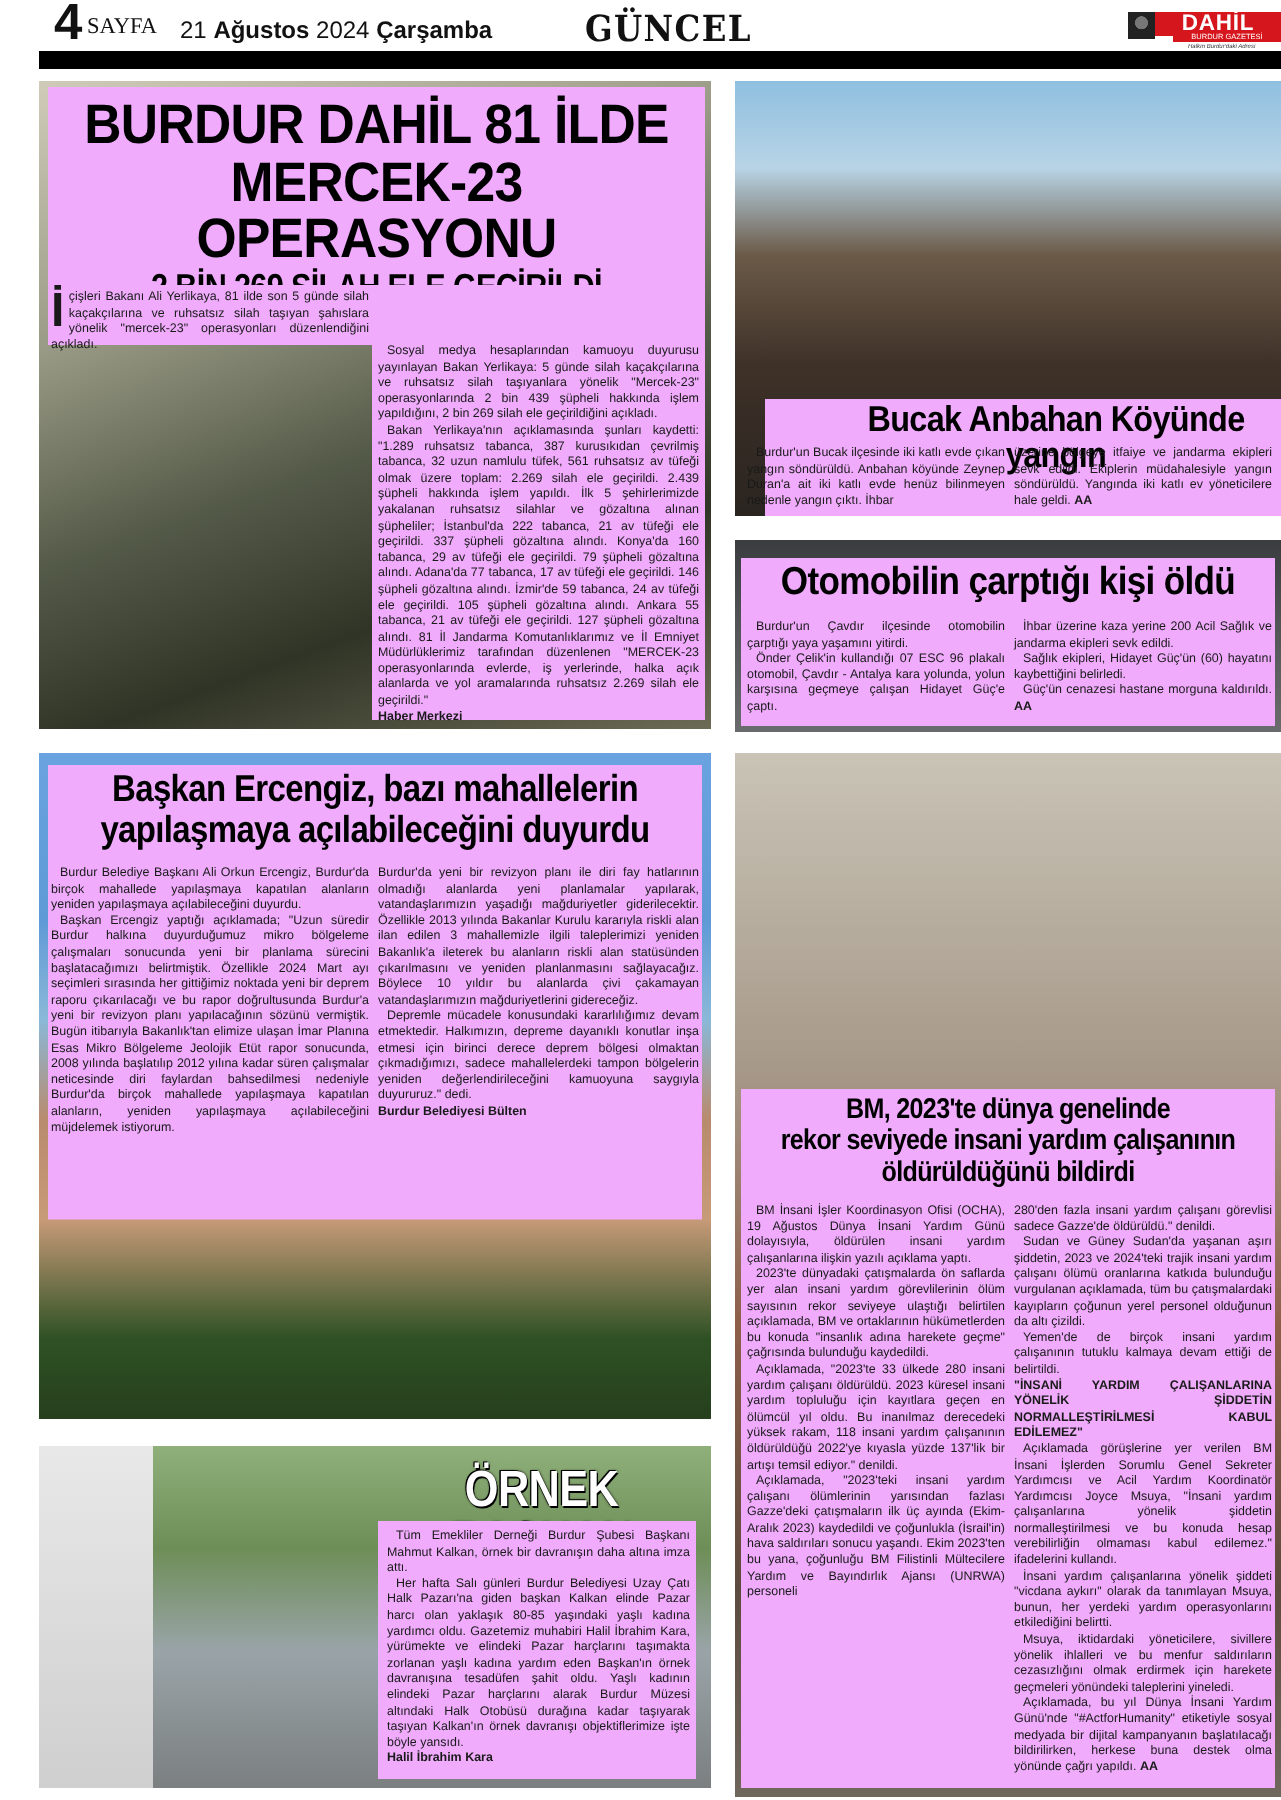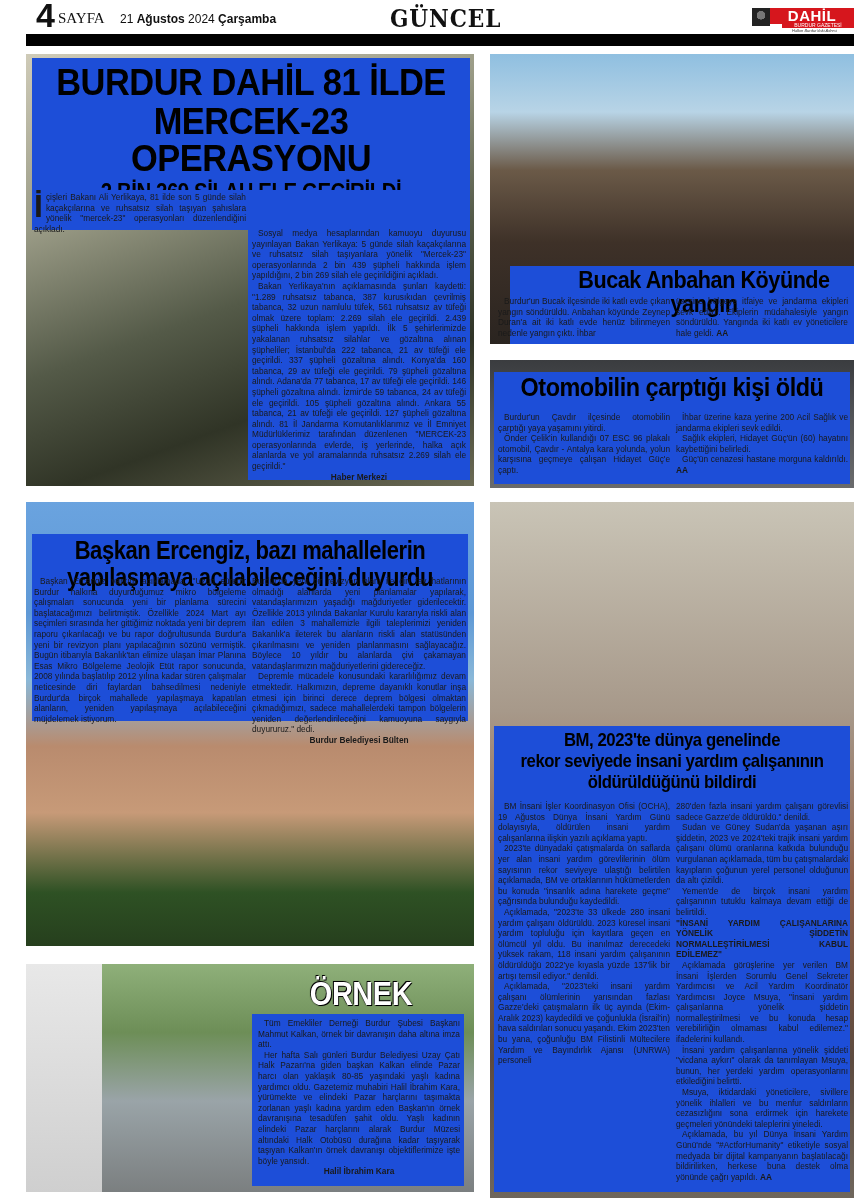--- a/index.html
+++ b/index.html
@@ -1,44 +1,44 @@
 <!DOCTYPE html>
 <html><head>
 <meta charset="utf-8">
 <style>
   * { box-sizing: border-box; margin: 0; padding: 0; }
   body { width: 854px; height: 1200px; background: #fff; font-family: "Liberation Sans", sans-serif; color: #111; position: relative; overflow: hidden; }
   .abs { position: absolute; }
   
   .hdr-num { left: 36px; top: 0px; font-size: 34px; font-weight: bold; font-family: "Liberation Sans", sans-serif; line-height: 30px; letter-spacing: -1px; }
   .hdr-sayfa { left: 58px; top: 10px; font-size: 15px; font-family: Liberation Serif, serif; }
-  .hdr-date { left: 120px; top: 12px; font-size: 12px; }
+  .hdr-date { left: 120px; top: 12px; font-size: 16px; }
   .hdr-date b { font-weight: bold; }
   .hdr-section { left: 390px; top: 4px; font-size: 24px; font-weight: bold; letter-spacing: 1px; transform: scaleX(0.9); transform-origin: left; font-family: "DejaVu Serif", serif; }
   .logo { left: 752px; top: 8px; width: 102px; height: 24px; }
   .logo-bar { background: #d6161d; position:absolute; left:18px; top:0; width:84px; height:16px; color:#fff; font-weight:bold; font-size:15px; line-height:16px; text-align:center; letter-spacing:0.5px; }
   .logo-sub { position:absolute; left:30px; top:14px; width:72px; height:6px; background:#d6161d; color:#fff; font-size:5px; line-height:6px; text-align:center; }
   .logo-tag { position:absolute; left:40px; top:20px; font-size:4px; font-style:italic; color:#333; }
   .logo-face { position:absolute; left:0; top:0; width:18px; height:18px; background: radial-gradient(circle at 50% 40%, #777 0 30%, #222 32% 100%); }
   .hdr-rule { left: 26px; top: 34px; width: 828px; height: 12px; background: #000; }
 
   
   .photo { position: absolute; overflow: hidden; }
   .ph-ops { background: linear-gradient(160deg, #cfcbb8 0%, #9a9b86 30%, #545a48 55%, #303426 75%, #6c6b55 100%); }
   .ph-fire { background: linear-gradient(180deg, #8fbfe0 0%, #b8d4e6 20%, #6b5a48 40%, #3e3128 65%, #2a2420 100%); }
   .ph-car { background: linear-gradient(180deg, #3a3c3f 0%, #505256 40%, #6a6b6c 100%); }
   .ph-city { background: linear-gradient(180deg, #6aa3df 0%, #5f99d6 25%, #8ab8d8 40%, #b98b6e 55%, #c79a78 70%, #2e5124 88%, #263f1d 100%); }
   .ph-crowd { background: linear-gradient(180deg, #c9c4b6 0%, #a7998a 30%, #8c5e49 55%, #5d4a3e 80%, #6f665c 100%); }
   .ph-street { background: linear-gradient(180deg, #8fb07a 0%, #6d8e57 30%, #9aa4a8 60%, #7b7f80 100%); }
 
-  .box { position: absolute; background: #1d4ed8; }
+  .box { position: absolute; background: #f0abfc; }
   .headline { font-family: "Liberation Sans", sans-serif; font-weight: bold; text-align: center; color: #000; line-height: 1; letter-spacing: -0.5px; }
   .col-text { position: absolute; font-size: 8.3px; line-height: 10.6px; text-align: justify; color: #1a1a1a; }
   .col-text p { text-indent: 6px; }
-  .col-text .sig { text-align: center; font-weight: bold; text-indent: 0; }
+  .col-text .sig { text-align: left; font-weight: bold; text-indent: 0; }
   .col-text .sub { font-weight: bold; text-indent: 0; }
   .dropcap { float: left; font-size: 32px; line-height: 26px; font-weight: bold; margin-right: 3px; margin-top: 1px; }
 </style>
 </head>
 <body>
 
 <div class="abs hdr-num">4</div>
 <div class="abs hdr-sayfa">SAYFA</div>
 <div class="abs hdr-date">
   <span>21</span>
@@ -92,25 +92,26 @@
   <p>Burdur'un Çavdır ilçesinde otomobilin çarptığı yaya yaşamını yitirdi.</p>
   <p>Önder Çelik'in kullandığı 07 ESC 96 plakalı otomobil, Çavdır - Antalya kara yolunda, yolun karşısına geçmeye çalışan Hidayet Güç'e çaptı.</p>
 </div>
 <div class="col-text" style="left:676px;top:412px;width:172px;">
   <p>İhbar üzerine kaza yerine 200 Acil Sağlık ve jandarma ekipleri sevk edildi.</p>
   <p>Sağlık ekipleri, Hidayet Güç'ün (60) hayatını kaybettiğini belirledi.</p>
   <p><span>Güç'ün cenazesi hastane morguna kaldırıldı.</span> <b>AA</b></p>
 </div>
 
 <div class="photo ph-city" style="left:26px;top:502px;width:448px;height:444px;"></div>
-<div class="box" style="left:32px;top:510px;width:436px;height:187px;margin-top:24px;">
+<div class="box" style="left:32px;top:510px;width:436px;height:303px;">
   <div class="headline" style="font-size:25px;margin-top:4px;transform:scaleX(0.88);">Başkan Ercengiz, bazı mahallelerin</div>
   <div class="headline" style="font-size:25px;margin-top:2px;transform:scaleX(0.88);">yapılaşmaya açılabileceğini duyurdu</div>
 </div>
 <div class="col-text" style="left:34px;top:576px;width:212px;">
+  <p>Burdur Belediye Başkanı Ali Orkun Ercengiz, Burdur'da birçok mahallede yapılaşmaya kapatılan alanların yeniden yapılaşmaya açılabileceğini duyurdu.</p>
   <p>Başkan Ercengiz yaptığı açıklamada; "Uzun süredir Burdur halkına duyurduğumuz mikro bölgeleme çalışmaları sonucunda yeni bir planlama sürecini başlatacağımızı belirtmiştik. Özellikle 2024 Mart ayı seçimleri sırasında her gittiğimiz noktada yeni bir deprem raporu çıkarılacağı ve bu rapor doğrultusunda Burdur'a yeni bir revizyon planı yapılacağının sözünü vermiştik. Bugün itibarıyla Bakanlık'tan elimize ulaşan İmar Planına Esas Mikro Bölgeleme Jeolojik Etüt rapor sonucunda, 2008 yılında başlatılıp 2012 yılına kadar süren çalışmalar neticesinde diri faylardan bahsedilmesi nedeniyle Burdur'da birçok mahallede yapılaşmaya kapatılan alanların, yeniden yapılaşmaya açılabileceğini müjdelemek istiyorum.</p>
 </div>
 <div class="col-text" style="left:252px;top:576px;width:214px;">
   <p style="text-indent:0">Burdur'da yeni bir revizyon planı ile diri fay hatlarının olmadığı alanlarda yeni planlamalar yapılarak, vatandaşlarımızın yaşadığı mağduriyetler giderilecektir. Özellikle 2013 yılında Bakanlar Kurulu kararıyla riskli alan ilan edilen 3 mahallemizle ilgili taleplerimizi yeniden Bakanlık'a ileterek bu alanların riskli alan statüsünden çıkarılmasını ve yeniden planlanmasını sağlayacağız. Böylece 10 yıldır bu alanlarda çivi çakamayan vatandaşlarımızın mağduriyetlerini gidereceğiz.</p>
   <p>Depremle mücadele konusundaki kararlılığımız devam etmektedir. Halkımızın, depreme dayanıklı konutlar inşa etmesi için birinci derece deprem bölgesi olmaktan çıkmadığımızı, sadece mahallelerdeki tampon bölgelerin yeniden değerlendirileceğini kamuoyuna saygıyla duyururuz." dedi.</p>
   <p class="sig">Burdur Belediyesi Bülten</p>
 </div>
 
 <div class="photo ph-crowd" style="left:490px;top:502px;width:364px;height:696px;"></div>
 <div class="box" style="left:494px;top:726px;width:356px;height:466px;">
@@ -124,21 +125,21 @@
   <p>Açıklamada, "2023'te 33 ülkede 280 insani yardım çalışanı öldürüldü. 2023 küresel insani yardım topluluğu için kayıtlara geçen en ölümcül yıl oldu. Bu inanılmaz derecedeki yüksek rakam, 118 insani yardım çalışanının öldürüldüğü 2022'ye kıyasla yüzde 137'lik bir artışı temsil ediyor." denildi.</p>
   <p>Açıklamada, "2023'teki insani yardım çalışanı ölümlerinin yarısından fazlası Gazze'deki çatışmaların ilk üç ayında (Ekim-Aralık 2023) kaydedildi ve çoğunlukla (İsrail'in) hava saldırıları sonucu yaşandı. Ekim 2023'ten bu yana, çoğunluğu BM Filistinli Mültecilere Yardım ve Bayındırlık Ajansı (UNRWA) personeli</p>
 </div>
 <div class="col-text" style="left:676px;top:801px;width:172px;">
   <p style="text-indent:0">280'den fazla insani yardım çalışanı görevlisi sadece Gazze'de öldürüldü." denildi.</p>
   <p>Sudan ve Güney Sudan'da yaşanan aşırı şiddetin, 2023 ve 2024'teki trajik insani yardım çalışanı ölümü oranlarına katkıda bulunduğu vurgulanan açıklamada, tüm bu çatışmalardaki kayıpların çoğunun yerel personel olduğunun da altı çizildi.</p>
   <p>Yemen'de de birçok insani yardım çalışanının tutuklu kalmaya devam ettiği de belirtildi.</p>
   <p class="sub">"İNSANİ YARDIM ÇALIŞANLARINA YÖNELİK ŞİDDETİN NORMALLEŞTİRİLMESİ KABUL EDİLEMEZ"</p>
   <p>Açıklamada görüşlerine yer verilen BM İnsani İşlerden Sorumlu Genel Sekreter Yardımcısı ve Acil Yardım Koordinatör Yardımcısı Joyce Msuya, "İnsani yardım çalışanlarına yönelik şiddetin normalleştirilmesi ve bu konuda hesap verebilirliğin olmaması kabul edilemez." ifadelerini kullandı.</p>
   <p>İnsani yardım çalışanlarına yönelik şiddeti "vicdana aykırı" olarak da tanımlayan Msuya, bunun, her yerdeki yardım operasyonlarını etkilediğini belirtti.</p>
-  <p>Msuya, iktidardaki yöneticilere, sivillere yönelik ihlalleri ve bu menfur saldırıların cezasızlığını sona erdirmek için harekete geçmeleri yönündeki taleplerini yineledi.</p>
+  <p>Msuya, iktidardaki yöneticilere, sivillere yönelik ihlalleri ve bu menfur saldırıların cezasızlığını olmak erdirmek için harekete geçmeleri yönündeki taleplerini yineledi.</p>
   <p><span>Açıklamada, bu yıl Dünya İnsani Yardım Günü'nde "#ActforHumanity" etiketiyle sosyal medyada bir dijital kampanyanın başlatılacağı bildirilirken, herkese buna destek olma yönünde çağrı yapıldı.</span> <b>AA</b></p>
 </div>
 
 <div class="photo ph-street" style="left:26px;top:964px;width:448px;height:228px;"></div>
 <div class="photo" style="left:26px;top:964px;width:76px;height:228px;background:linear-gradient(180deg,#e8e8e8,#cfcfcf);"></div>
 <div class="headline abs" style="left:248px;top:976px;width:226px;font-size:34px;color:#fff;text-shadow:0 0 2px #000,1px 1px 0 #000,-1px -1px 0 #000;transform:scaleX(0.85);">ÖRNEK BAŞKAN</div>
 <div class="box" style="left:252px;top:1014px;width:212px;height:172px;"></div>
 <div class="col-text" style="left:258px;top:1018px;width:202px;">
   <p>Tüm Emekliler Derneği Burdur Şubesi Başkanı Mahmut Kalkan, örnek bir davranışın daha altına imza attı.</p>
   <p>Her hafta Salı günleri Burdur Belediyesi Uzay Çatı Halk Pazarı'na giden başkan Kalkan elinde Pazar harcı olan  yaklaşık  80-85 yaşındaki yaşlı kadına yardımcı oldu. Gazetemiz muhabiri Halil İbrahim Kara, yürümekte ve elindeki Pazar harçlarını taşımakta zorlanan yaşlı kadına yardım eden  Başkan'ın örnek davranışına tesadüfen şahit oldu. Yaşlı kadının elindeki Pazar harçlarını alarak Burdur Müzesi altındaki Halk Otobüsü durağına kadar taşıyarak taşıyan Kalkan'ın örnek davranışı objektiflerimize işte böyle yansıdı.</p>

